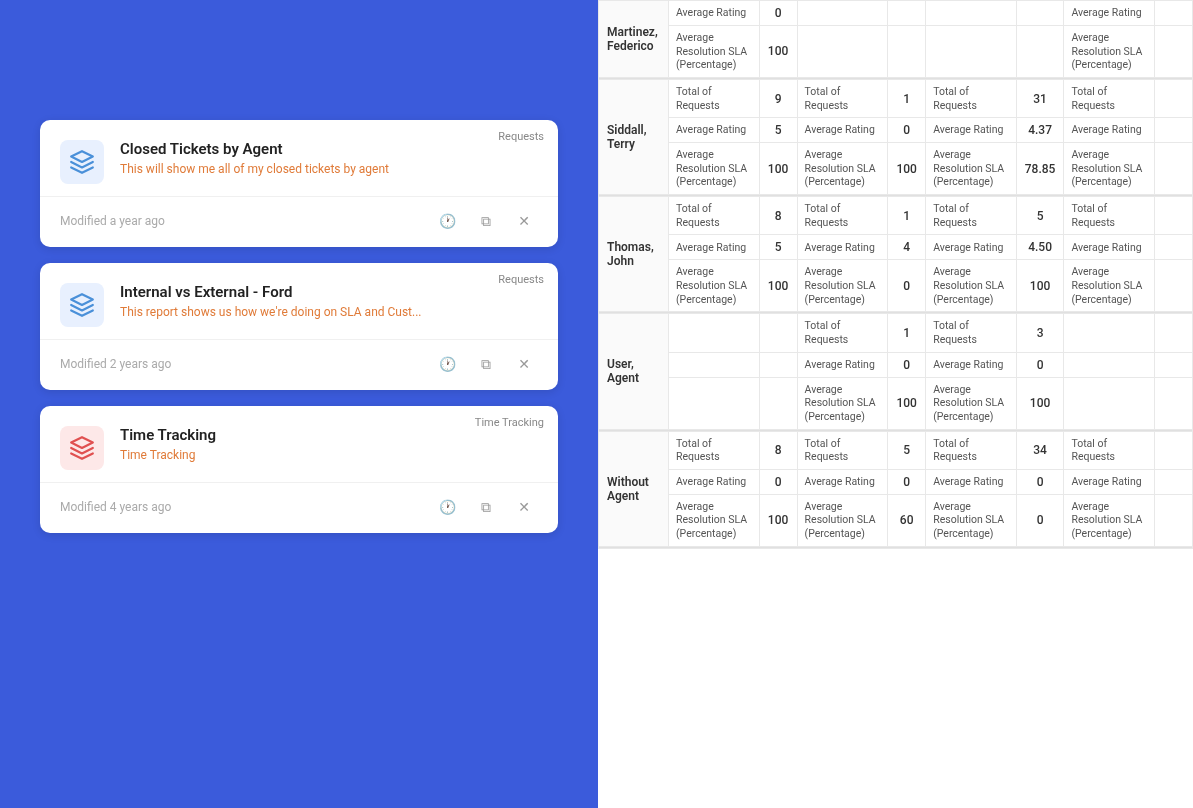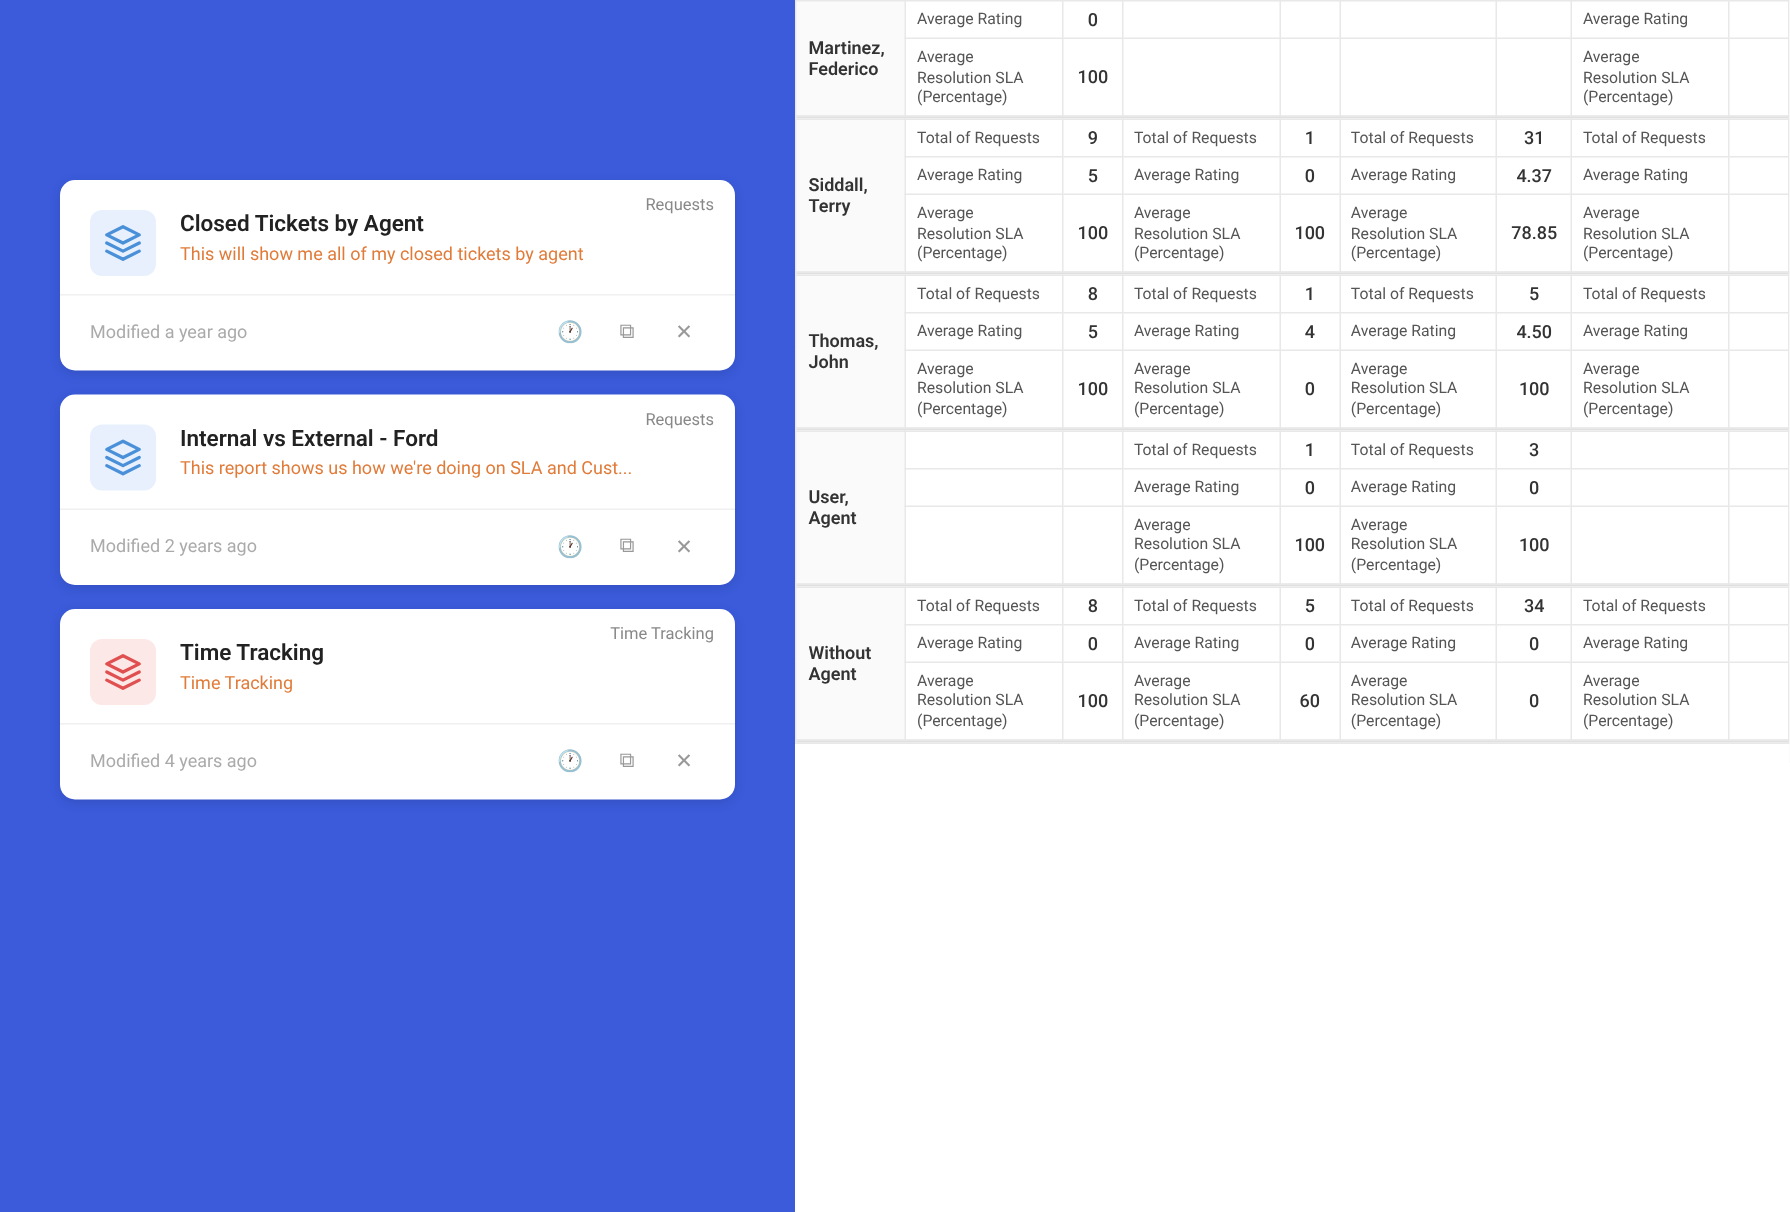--- a/index.html
+++ b/index.html
@@ -7,21 +7,21 @@
       font-family: -apple-system, BlinkMacSystemFont, 'Segoe UI', Roboto, sans-serif;
       background: #f5f6fa;
       width: 1193px;
       height: 808px;
       overflow: hidden;
       display: flex;
     }
 
     
     .left-panel {
-      width: 530px;
+      width: 598px;
       background: #3b5bdb;
       height: 808px;
       position: relative;
       flex-shrink: 0;
     }
 
     .left-panel-inner {
       padding: 120px 40px 40px 40px;
       display: flex;
       flex-direction: column;

